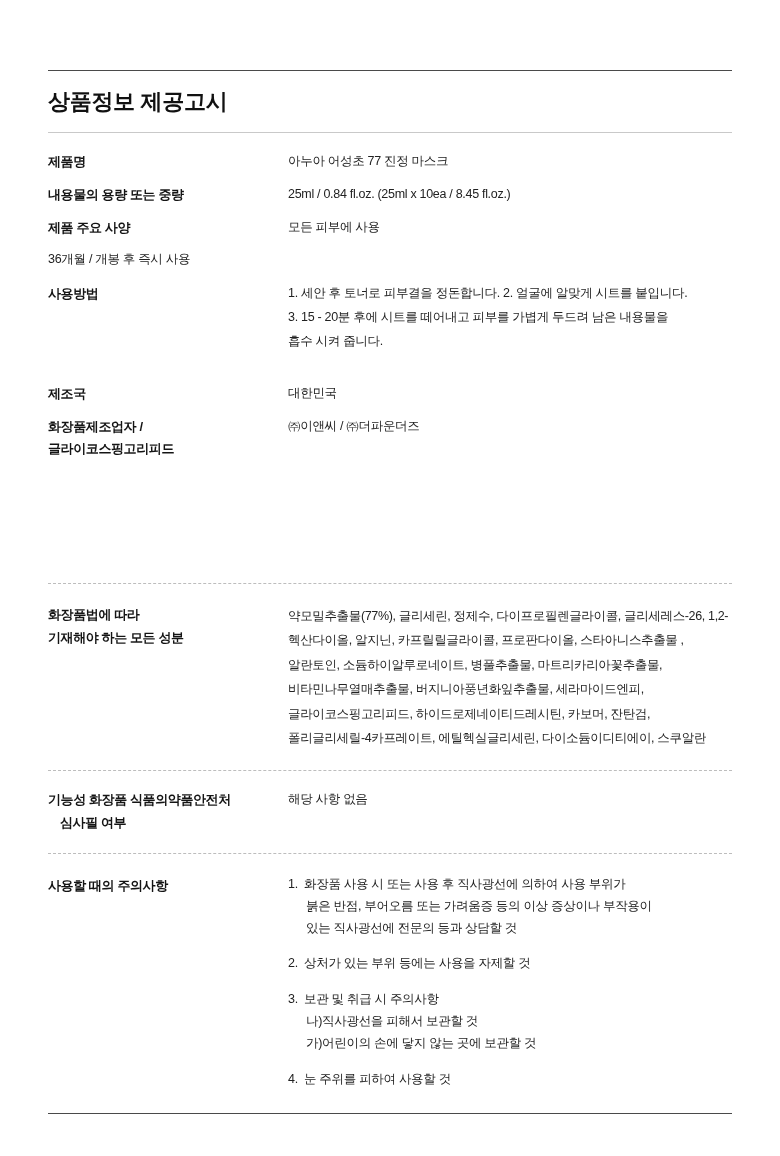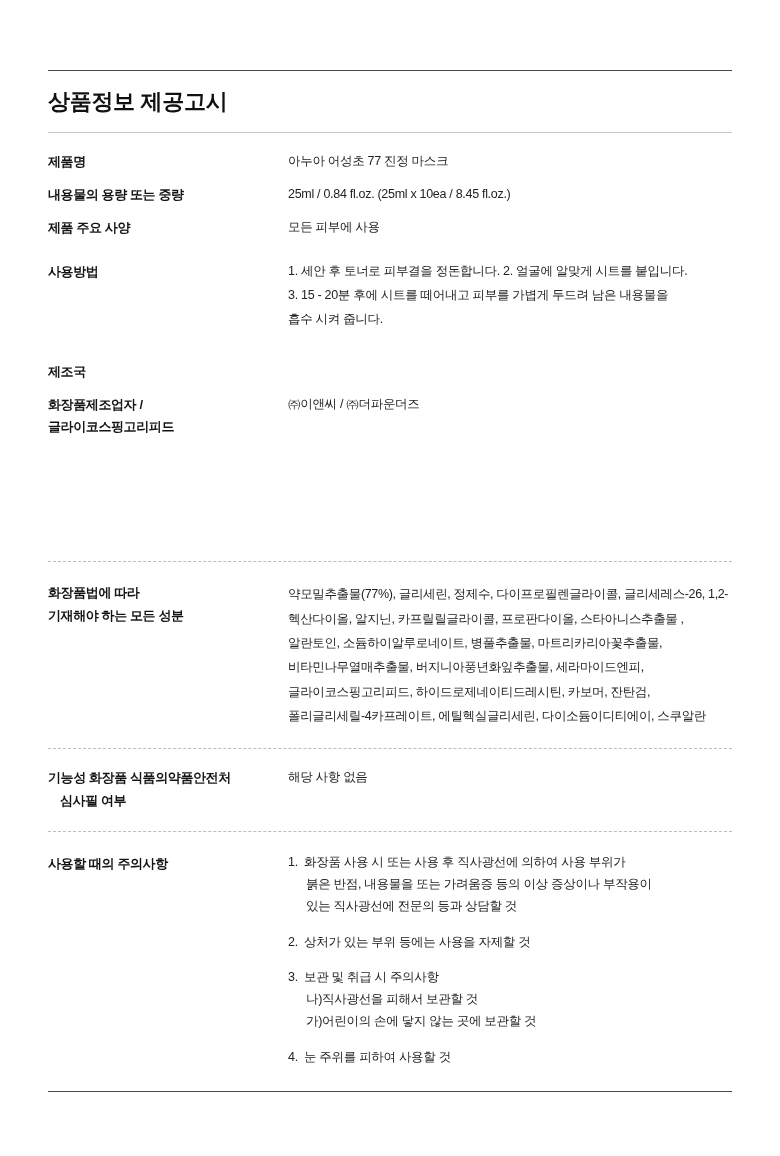--- a/index.html
+++ b/index.html
@@ -162,39 +162,45 @@
     </div>
 
     <div class="row">
       <div class="label">제품 주요 사양</div>
       <div class="value">
         <span class="line">모든 피부에 사용</span>
       </div>
     </div>
 
     <div class="row">
+      <div class="value">
+        <span class="line">36개월 / 개봉 후 즉시 사용</span>
+      </div>
     </div>
 
     <div class="row multiline">
       <div class="label">사용방법</div>
       <div class="value">
         <span class="line">1. 세안 후 토너로 피부결을 정돈합니다. 2. 얼굴에 알맞게 시트를 붙입니다.</span>
         <span class="line">3. 15 - 20분 후에 시트를 떼어내고 피부를 가볍게 두드려 남은 내용물을</span>
         <span class="line">흡수 시켜 줍니다.</span>
       </div>
     </div>
 
   </div>
 
   <div class="gap-block"></div>
 
   <div class="origin-block section">
 
     <div class="row">
       <div class="label">제조국</div>
+      <div class="value">
+        <span class="line">대한민국</span>
+      </div>
     </div>
 
     <div class="row">
       <div class="label">
         <span>화장품제조업자 /</span>
         <span class="sub">글라이코스핑고리피드</span>
       </div>
       <div class="value">
         <span class="line">㈜이앤씨 / ㈜더파운더즈</span>
       </div>
@@ -231,21 +237,21 @@
   <div class="rule-dashed"></div>
 
   <div class="cautions section">
     <div class="row">
       <div class="label">사용할 때의 주의사항</div>
       <div class="value">
         <ol>
           <li>
             <span class="num">1.</span>
             <span class="ln">화장품 사용 시 또는 사용 후 직사광선에 의하여 사용 부위가</span>
-            <span class="ln sub-ln">붉은 반점, 내용물을 또는 가려움증 등의 이상 증상이나 부작용이</span>
+            <span class="ln sub-ln">붉은 반점, 부어오름 또는 가려움증 등의 이상 증상이나 부작용이</span>
             <span class="ln sub-ln">있는 직사광선에 전문의 등과 상담할 것</span>
           </li>
           <li>
             <span class="num">2.</span>
             <span class="ln">상처가 있는 부위 등에는 사용을 자제할 것</span>
           </li>
           <li>
             <span class="num">3.</span>
             <span class="ln">보관 및 취급 시 주의사항</span>
             <span class="ln sub-ln">나)직사광선을 피해서 보관할 것</span>

